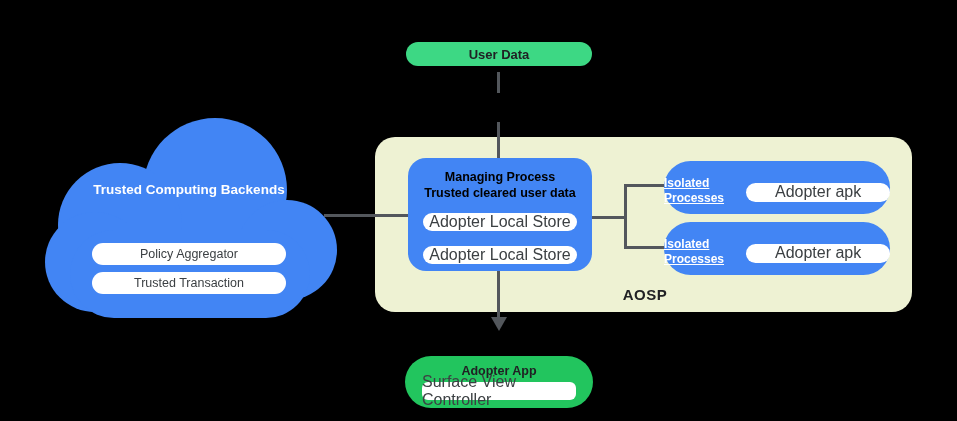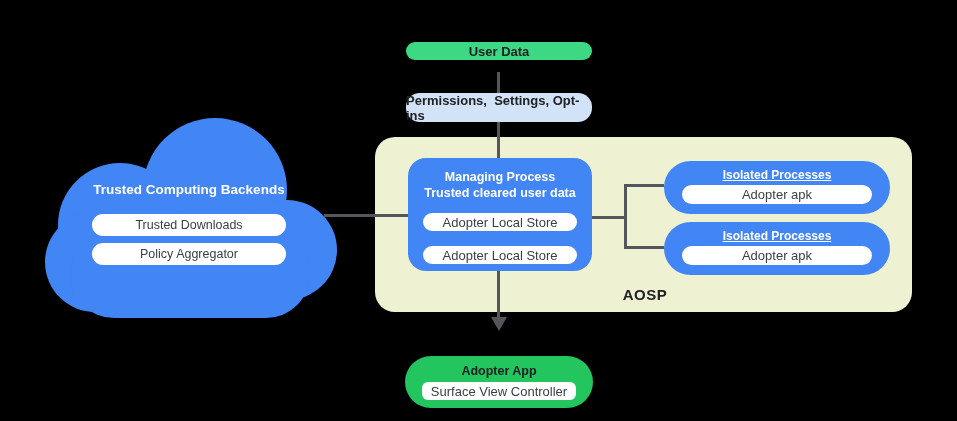--- a/index.html
+++ b/index.html
@@ -15,21 +15,21 @@
   .arrowhead{
     position:absolute;width:0;height:0;
     border-left:8px solid transparent;border-right:8px solid transparent;
     border-top:14px solid #53575c;
   }
   
   .pill-box{
     position:absolute;display:flex;align-items:center;justify-content:center;
     font-weight:bold;font-size:13px;color:#202124;white-space:pre-wrap;
   }
-  .user-data{left:406px;top:42px;width:186px;height:18px;border-radius:15px;background:#3dd884;}
+  .user-data{left:406px;top:42px;width:186px;height:24px;border-radius:15px;background:#3dd884;}
   .permissions{left:406px;top:93px;width:186px;height:29px;border-radius:14px;background:#d2e3f7;}
   
   .cloud{left:45px;top:118px;width:292px;height:200px;}
   .cloud-title{
     position:absolute;left:34px;top:64px;width:220px;text-align:center;
     color:#fff;font-weight:bold;font-size:13.5px;
   }
   .cloud-pill{
     position:absolute;left:47px;width:194px;height:22px;border-radius:11px;background:#fff;
     display:flex;align-items:center;justify-content:center;
@@ -40,32 +40,32 @@
   .aosp-label{
     position:absolute;left:600px;top:286px;width:90px;text-align:center;
     font-weight:bold;font-size:15px;color:#202124;letter-spacing:0.5px;
   }
   
   .managing{
     left:408px;top:158px;width:184px;height:113px;border-radius:18px;background:#4285f4;
     display:flex;flex-direction:column;align-items:center;padding-top:11px;
   }
   .managing-title{
-    color:#ffffff;font-weight:bold;font-size:12.5px;line-height:16px;text-align:center;
+    color:#000000;font-weight:bold;font-size:12.5px;line-height:16px;text-align:center;
   }
   .white-pill{
     background:#fff;border-radius:10px;display:flex;align-items:center;justify-content:center;
-    font-size:13px;color:#3c4043;
+    font-size:16px;color:#3c4043;
   }
   .store-pill{width:154px;height:18px;margin-top:12px;text-align:center;}
   .store-pill.second{margin-top:15px;}
   
   .iso{
     position:absolute;left:664px;width:226px;height:53px;border-radius:27px;background:#4285f4;
-    display:flex;flex-direction:column;align-items:center;padding-top:7px;box-sizing:border-box;
+    display:flex;align-items:center;padding-top:7px;box-sizing:border-box;
   }
   .iso-title{
     color:#fff;font-weight:bold;font-size:12px;line-height:15px;text-decoration:underline;
   }
   .iso-pill{width:190px;height:19px;margin-top:2px;border-radius:10px;}
   
   .adopter{
     left:405px;top:331px;width:188px;height:52px;border-radius:26px;background:#22c55e;
     display:flex;flex-direction:column;align-items:center;padding-top:8px;box-sizing:border-box;margin-top:25px;
   }
@@ -89,37 +89,34 @@
   <div class="line h" style="left:624px;top:184px;width:40px"></div>
   <div class="line h" style="left:624px;top:246px;width:40px"></div>
   <div class="line v" style="left:497px;top:271px;height:47px"></div>
   <div class="arrowhead" style="left:491px;top:317px"></div>
   <div class="line v" style="left:497px;top:137px;height:21px"></div>
 
   <div class="pill-box user-data">
     <span>User Data</span>
   </div>
 
-  <div class="pill-box permissions">
-    <span>Permissions,  Settings, Opt-ins</span>
-  </div>
 
   <div class="abs cloud">
     <svg width="292" height="200" viewBox="0 0 292 200">
       <g fill="#4285f4">
         <circle cx="170" cy="72" r="72"></circle>
         <circle cx="75" cy="107" r="62"></circle>
         <circle cx="50" cy="144" r="50"></circle>
         <circle cx="242" cy="132" r="50"></circle>
         <rect x="25" y="112" width="240" height="88" rx="44"></rect>
       </g>
     </svg>
     <div class="cloud-title">Trusted Computing Backends</div>
-    <div class="cloud-pill" style="top:96px">Trusted Downloads</div>
     <div class="cloud-pill" style="top:125px">Policy Aggregator</div>
+    <div class="cloud-pill" style="top:154px">Trusted Transaction</div>
   </div>
 
   <div class="abs managing">
     <div class="managing-title">
       <div>Managing Process</div>
       <div>Trusted cleared user data</div>
     </div>
     <div class="white-pill store-pill">Adopter Local Store</div>
     <div class="white-pill store-pill second">Adopter Local Store</div>
   </div>

